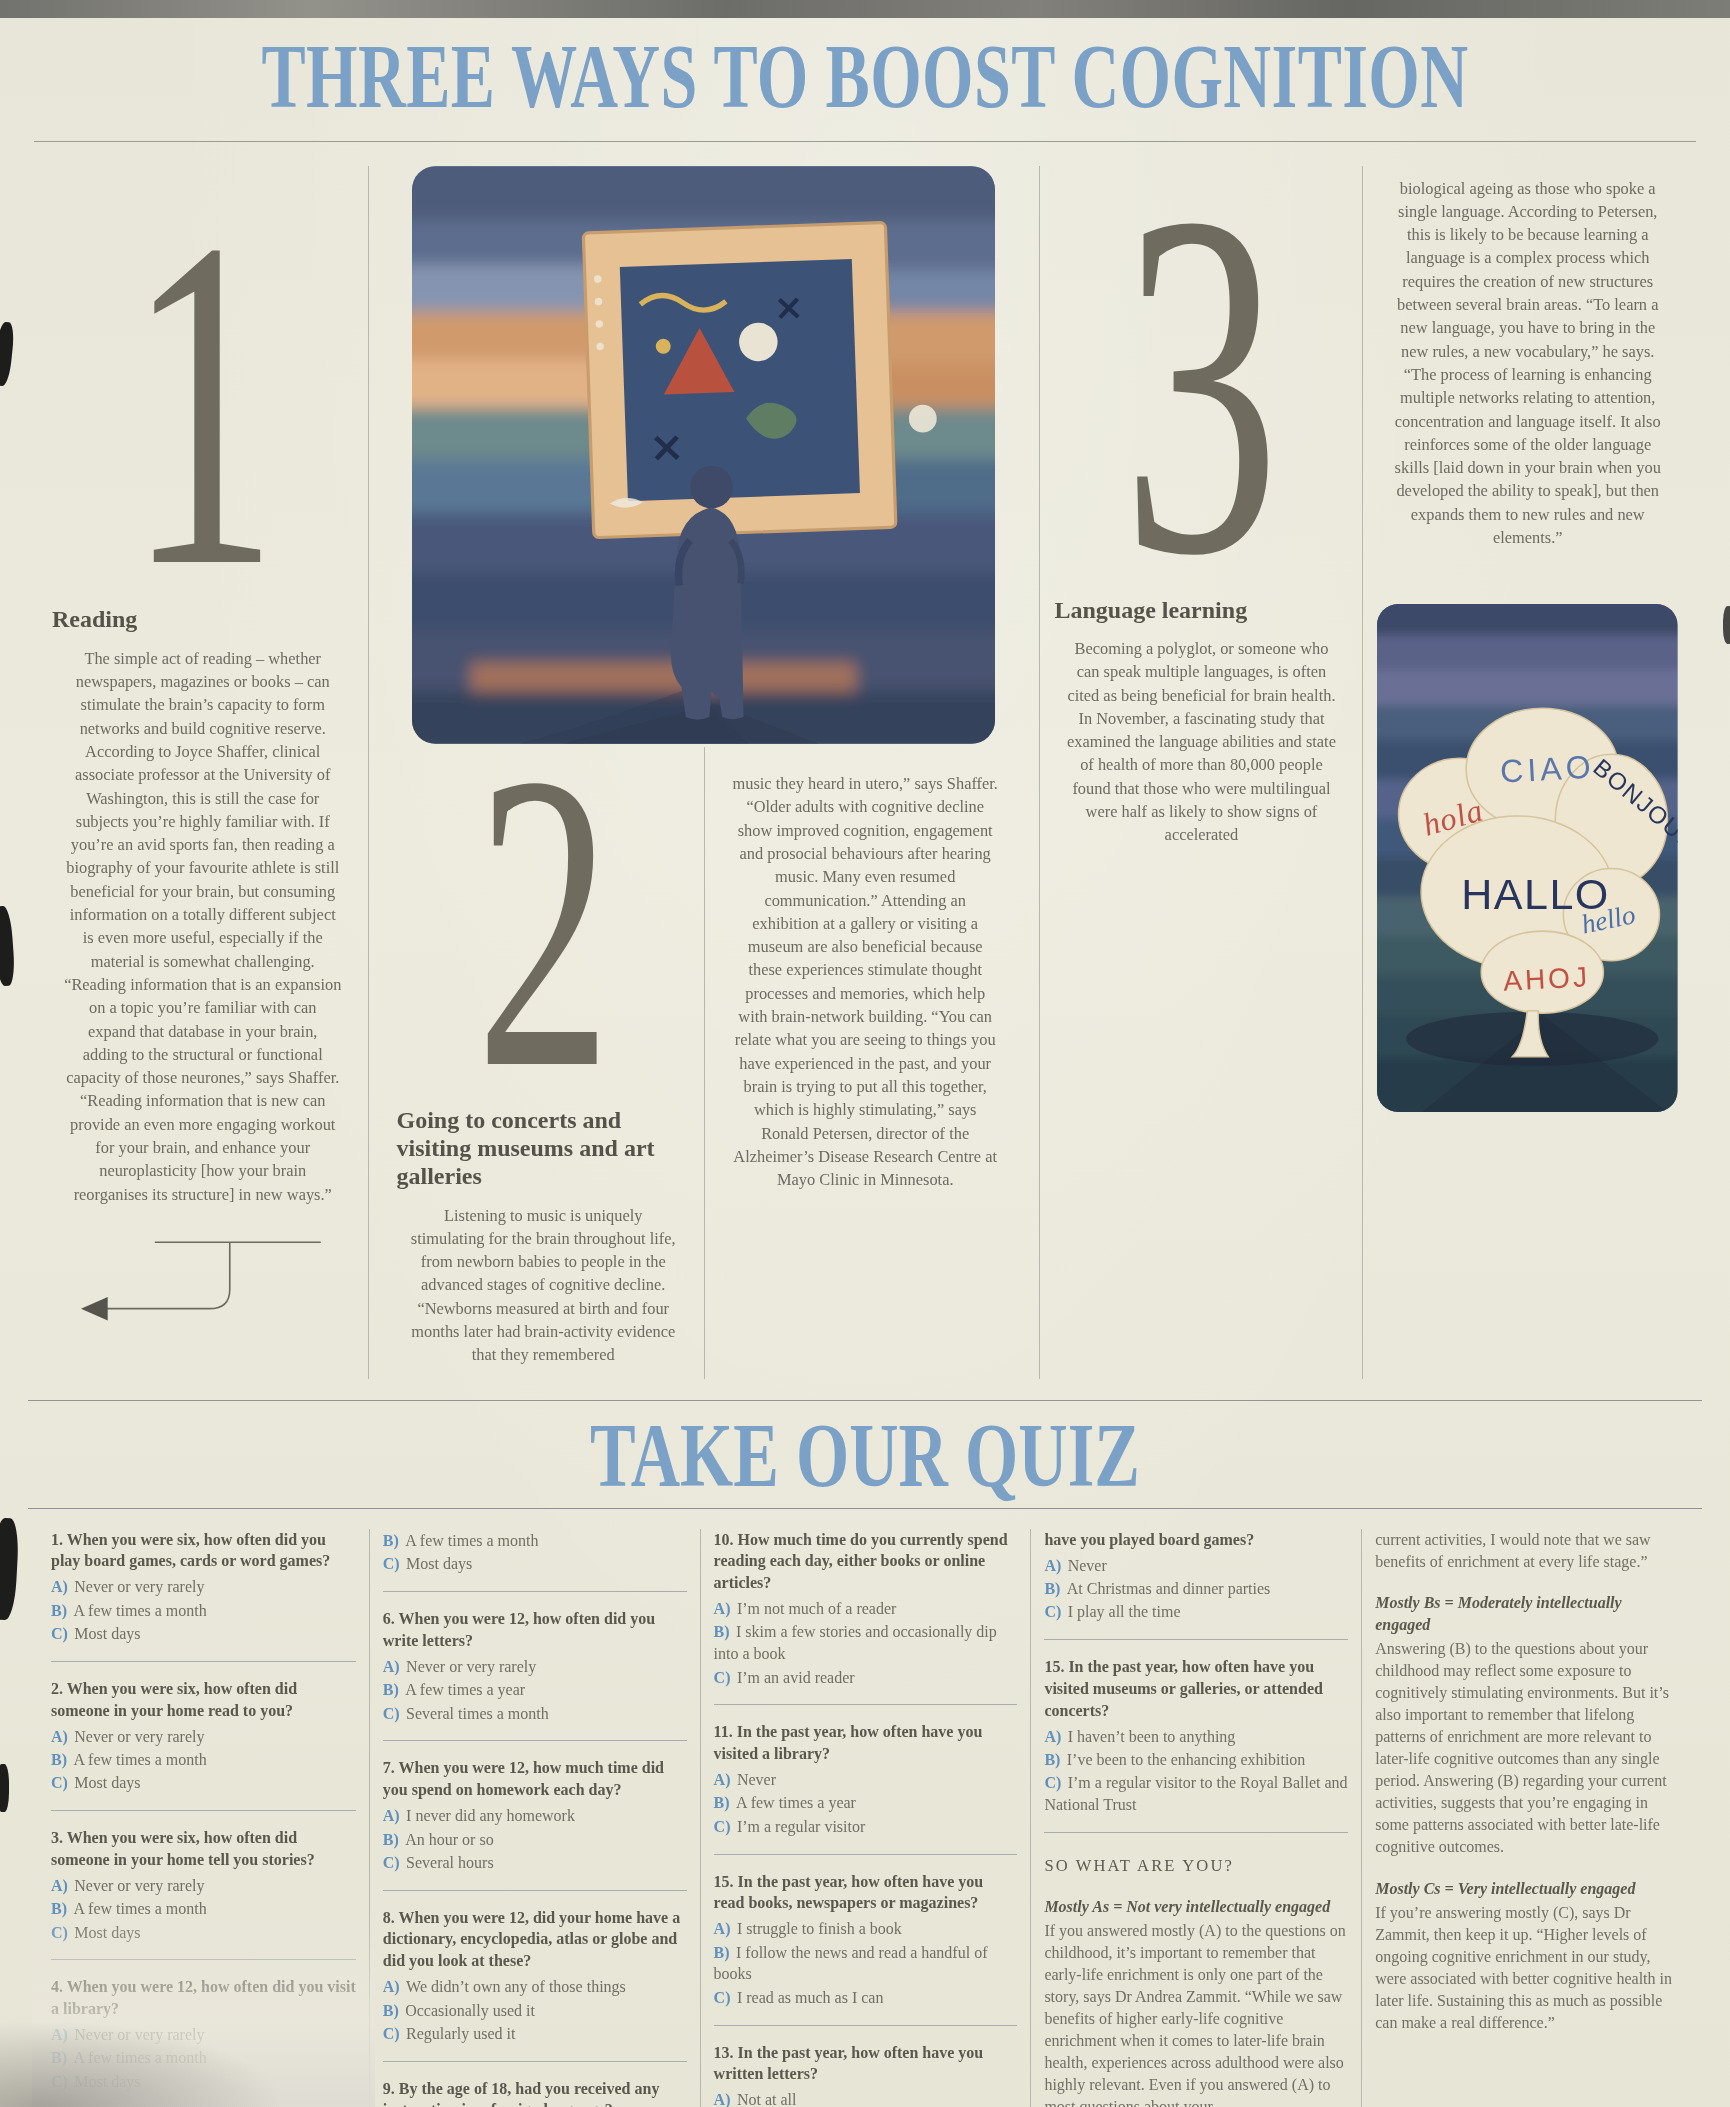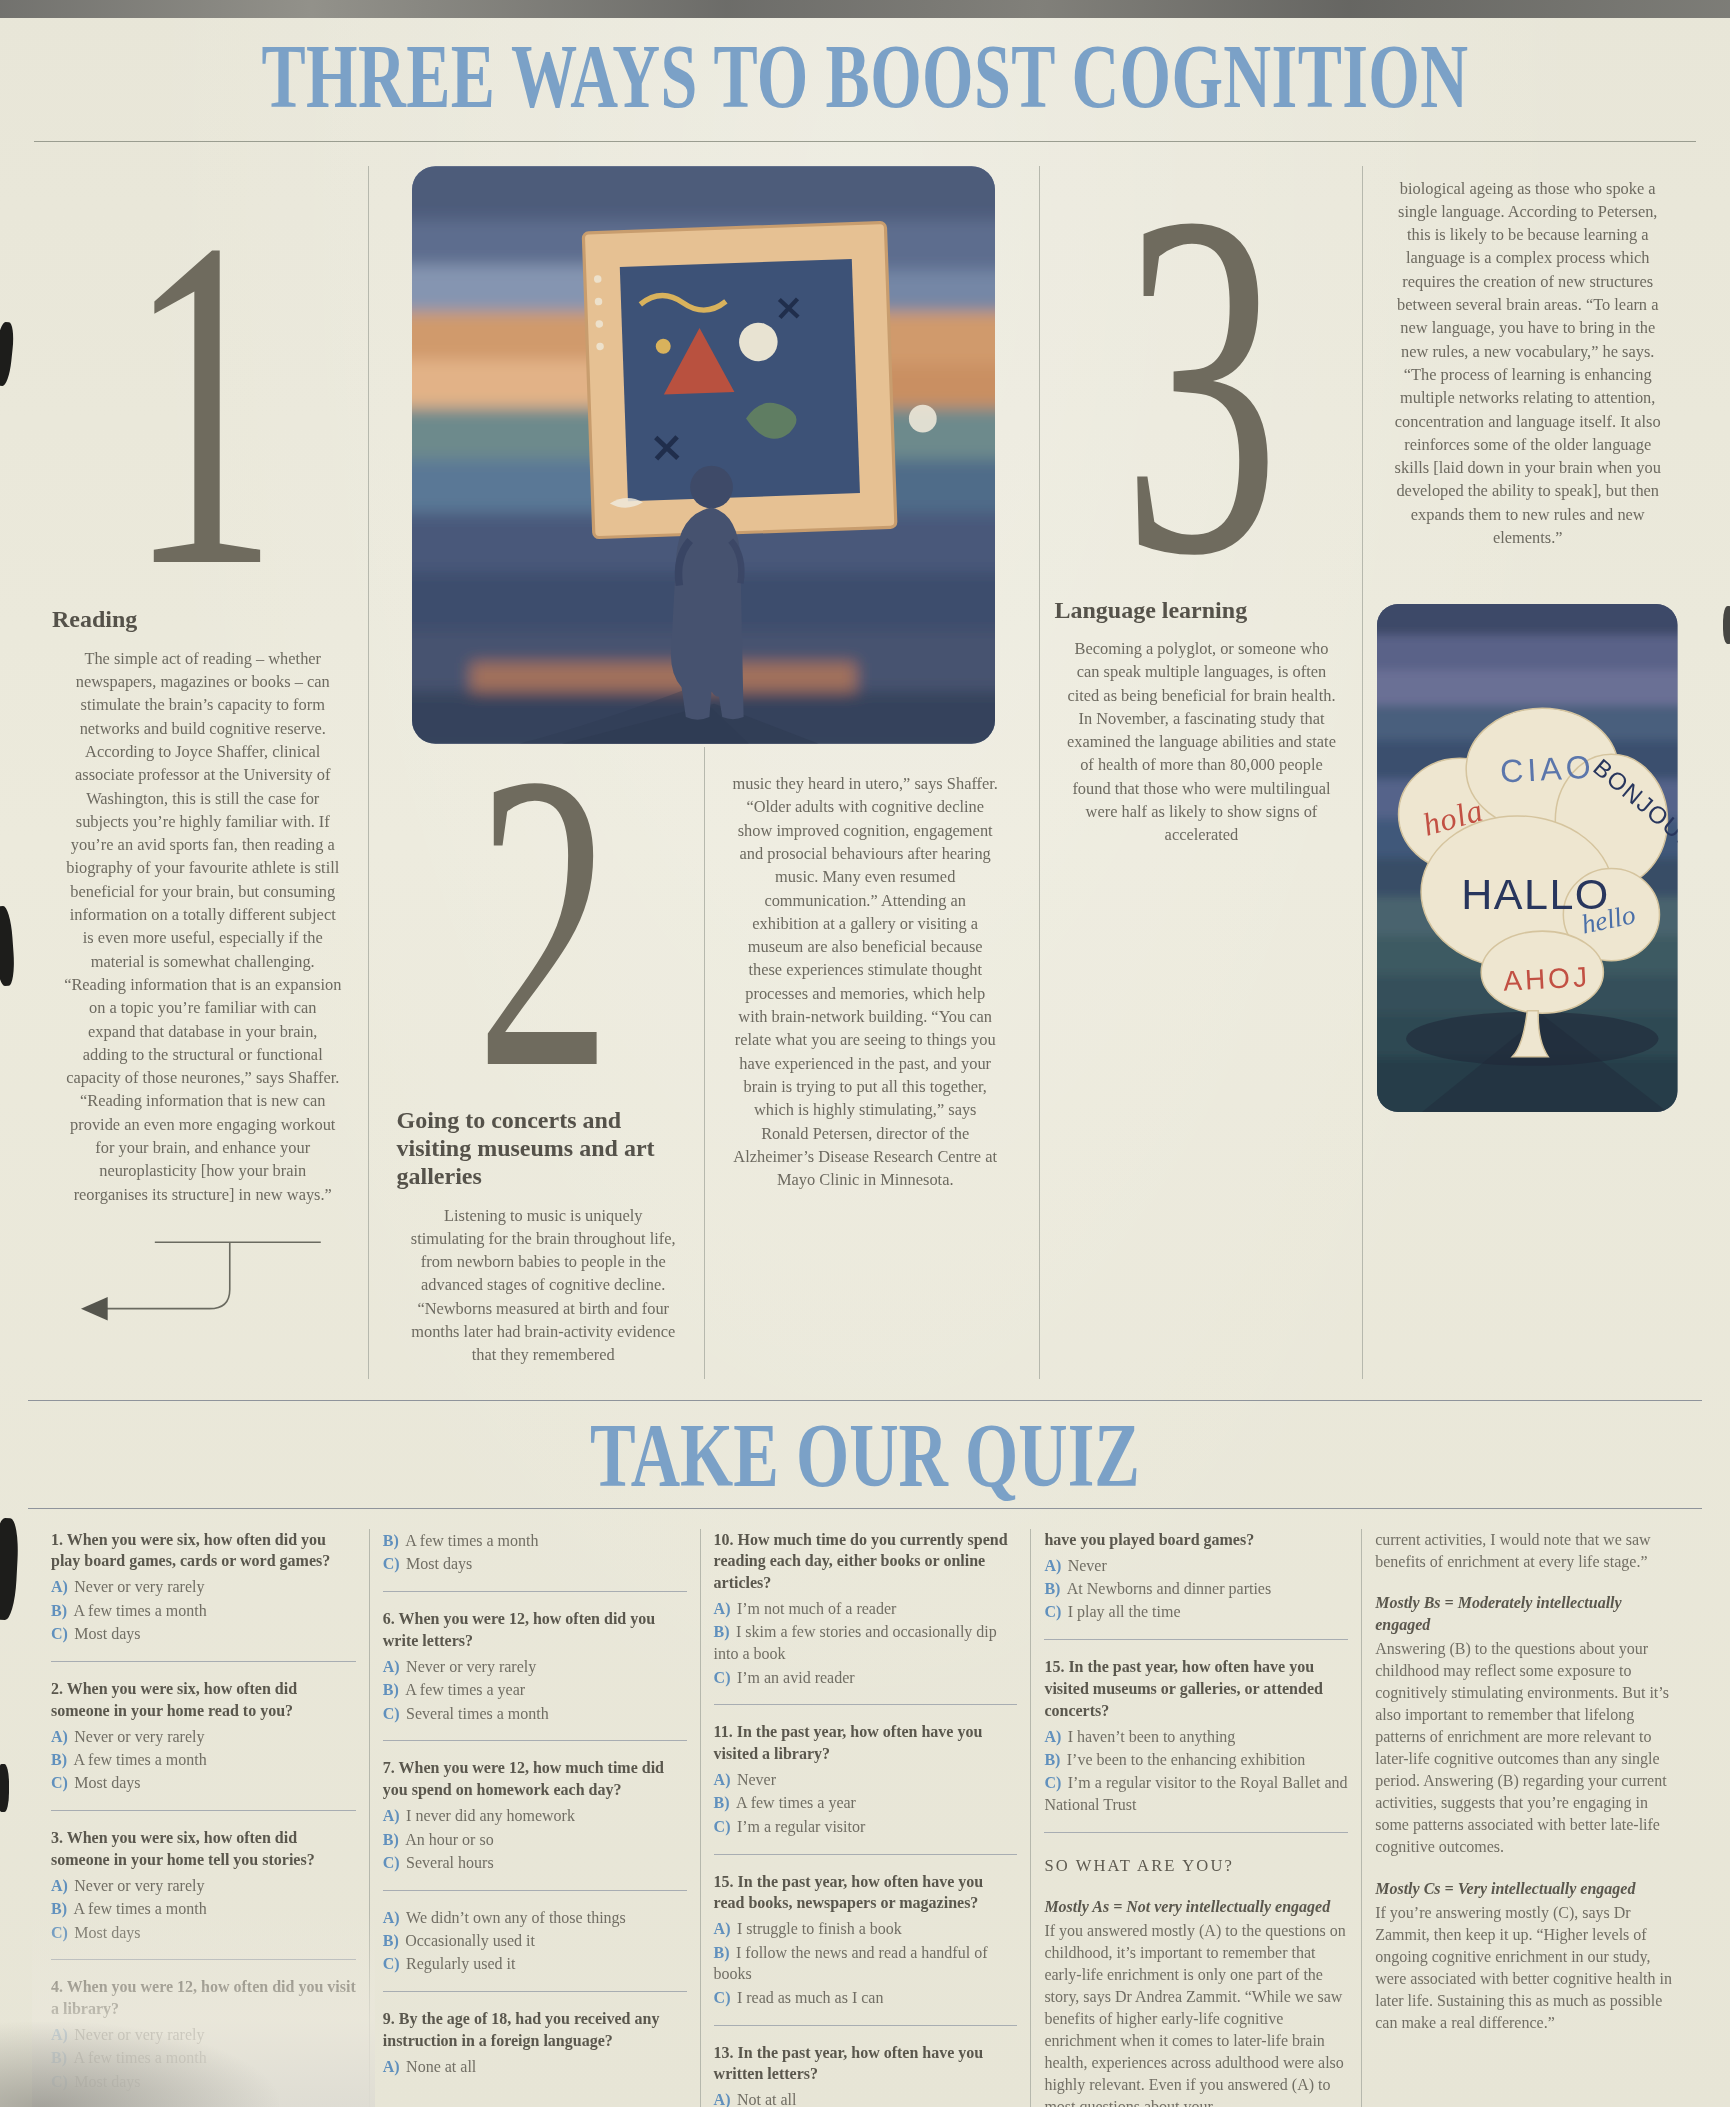--- a/index.html
+++ b/index.html
@@ -286,20 +286,21 @@
     </div>
     <div class="qsep"></div>
     <div class="qq">
       <p class="q">7. When you were 12, how much time did you spend on homework each day?</p>
       <p class="opt"><span class="ol">A)</span><span class="ot">I never did any homework</span></p>
       <p class="opt"><span class="ol">B)</span><span class="ot">An hour or so</span></p>
       <p class="opt"><span class="ol">C)</span><span class="ot">Several hours</span></p>
     </div>
     <div class="qsep"></div>
     <div class="qq">
+      <p class="q">8. When you were 12, did your home have a dictionary, encyclopedia, atlas or globe and did you look at these?</p>
       <p class="opt"><span class="ol">A)</span><span class="ot">We didn’t own any of those things</span></p>
       <p class="opt"><span class="ol">B)</span><span class="ot">Occasionally used it</span></p>
       <p class="opt"><span class="ol">C)</span><span class="ot">Regularly used it</span></p>
     </div>
     <div class="qsep"></div>
     <div class="qq">
       <p class="q">9. By the age of 18, had you received any instruction in a foreign language?</p>
       <p class="opt"><span class="ol">A)</span><span class="ot">None at all</span></p>
       <p class="opt"></p>
 
@@ -334,21 +335,21 @@
       <p class="opt"><span class="ol">B)</span><span class="ot">Occasionally for birthdays and Christmas</span></p>
       <p class="opt"><span class="ol">C)</span><span class="ot">I’m an active pen pal</span></p>
     </div>
 
   </div>
 
   <div class="qcol">
     <div class="qq">
       <p class="q">have you played board games?</p>
       <p class="opt"><span class="ol">A)</span><span class="ot">Never</span></p>
-      <p class="opt"><span class="ol">B)</span><span class="ot">At Newborns and dinner parties</span></p>
+      <p class="opt"><span class="ol">B)</span><span class="ot">At Christmas and dinner parties</span></p>
       <p class="opt"><span class="ol">C)</span><span class="ot">I play all the time</span></p>
     </div>
     <div class="qsep"></div>
     <div class="qq">
       <p class="q">15. In the past year, how often have you visited museums or galleries, or attended concerts?</p>
       <p class="opt"><span class="ol">A)</span><span class="ot">I haven’t been to anything</span></p>
       <p class="opt"><span class="ol">B)</span><span class="ot">I’ve been to the enhancing exhibition</span></p>
       <p class="opt"><span class="ol">C)</span><span class="ot">I’m a regular visitor to the Royal Ballet and National Trust</span></p>
     </div>
     <div class="qsep"></div>

